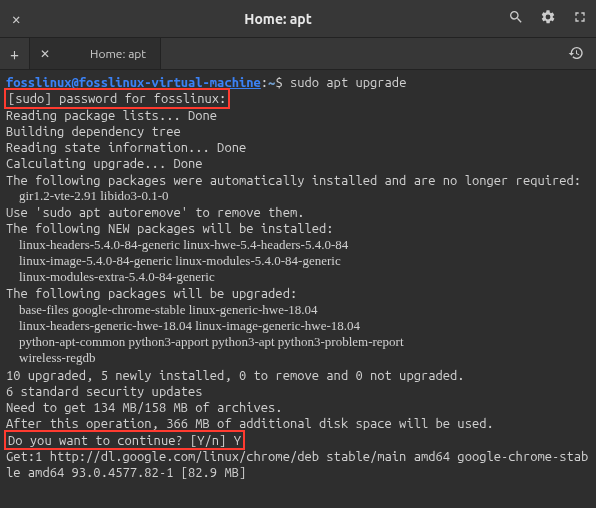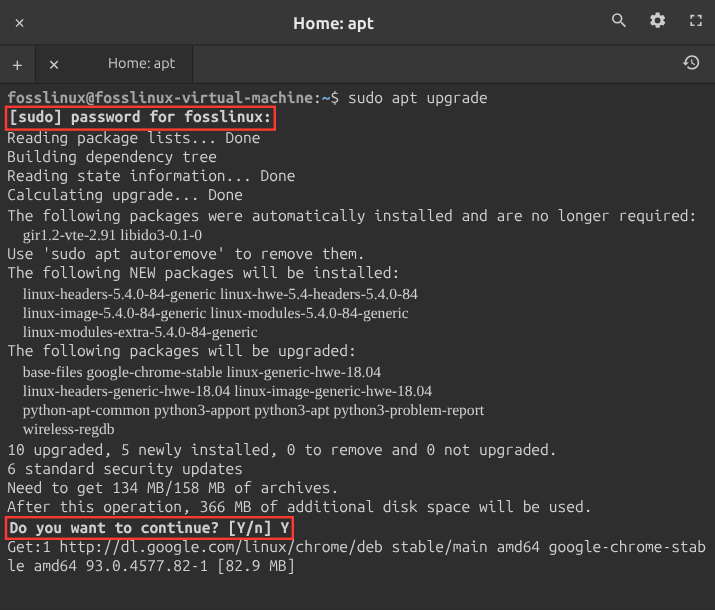--- a/index.html
+++ b/index.html
@@ -82,30 +82,29 @@
       padding-right: 12px;
     }
     .terminal {
       padding: 4px 6px;
       line-height: 1.25;
       white-space: pre-wrap;
       word-break: break-all;
       font-size: 13px;
       letter-spacing: 0;
     }
-    .prompt-user { color: #a3a3a3; font-weight: bold; }
+    .prompt-user { color: #3b82f6; font-weight: bold; text-decoration: underline; }
     .prompt-path { color: #729fcf; font-weight: bold; }
     .prompt-dollar { color: #d0d0d0; }
     .cmd { color: #d0d0d0; margin-top: 40px; }
     .outline-red {
       border: 2px solid #ff3b30;
       display: inline-block;
       padding: 0 2px;
       margin: -2px -2px -2px -2px;
-      font-weight: bold;
     }
     .line { display: block; }
     .indent { padding-left: 2ch; font-family: Liberation Serif, serif; }
   </style>
 </head>
 <body>
 
 <div class="titlebar">
   <div class="titlebar-left">
     <span class="close-x">✕</span>

